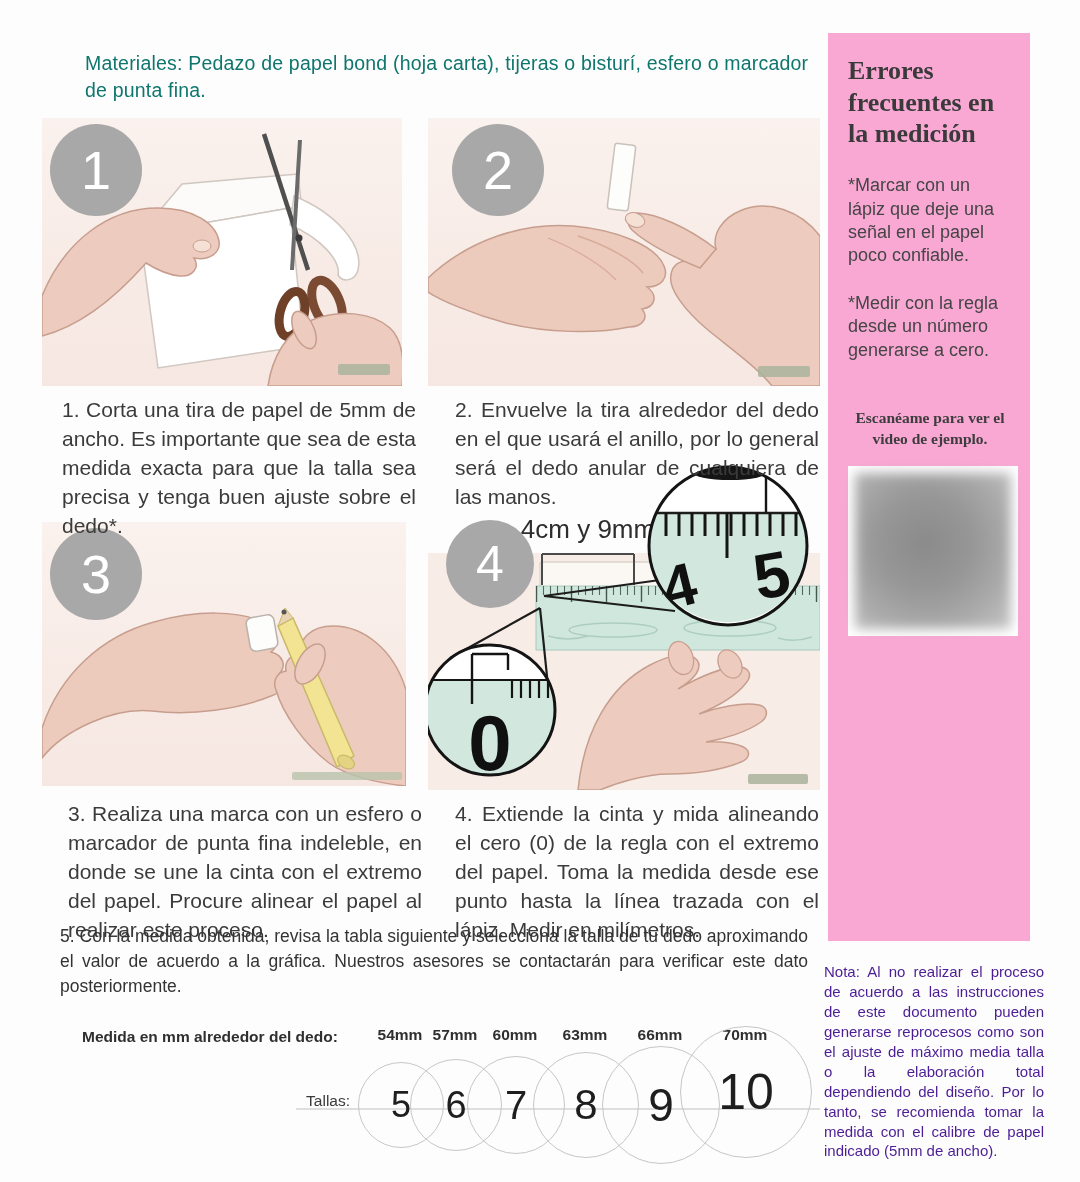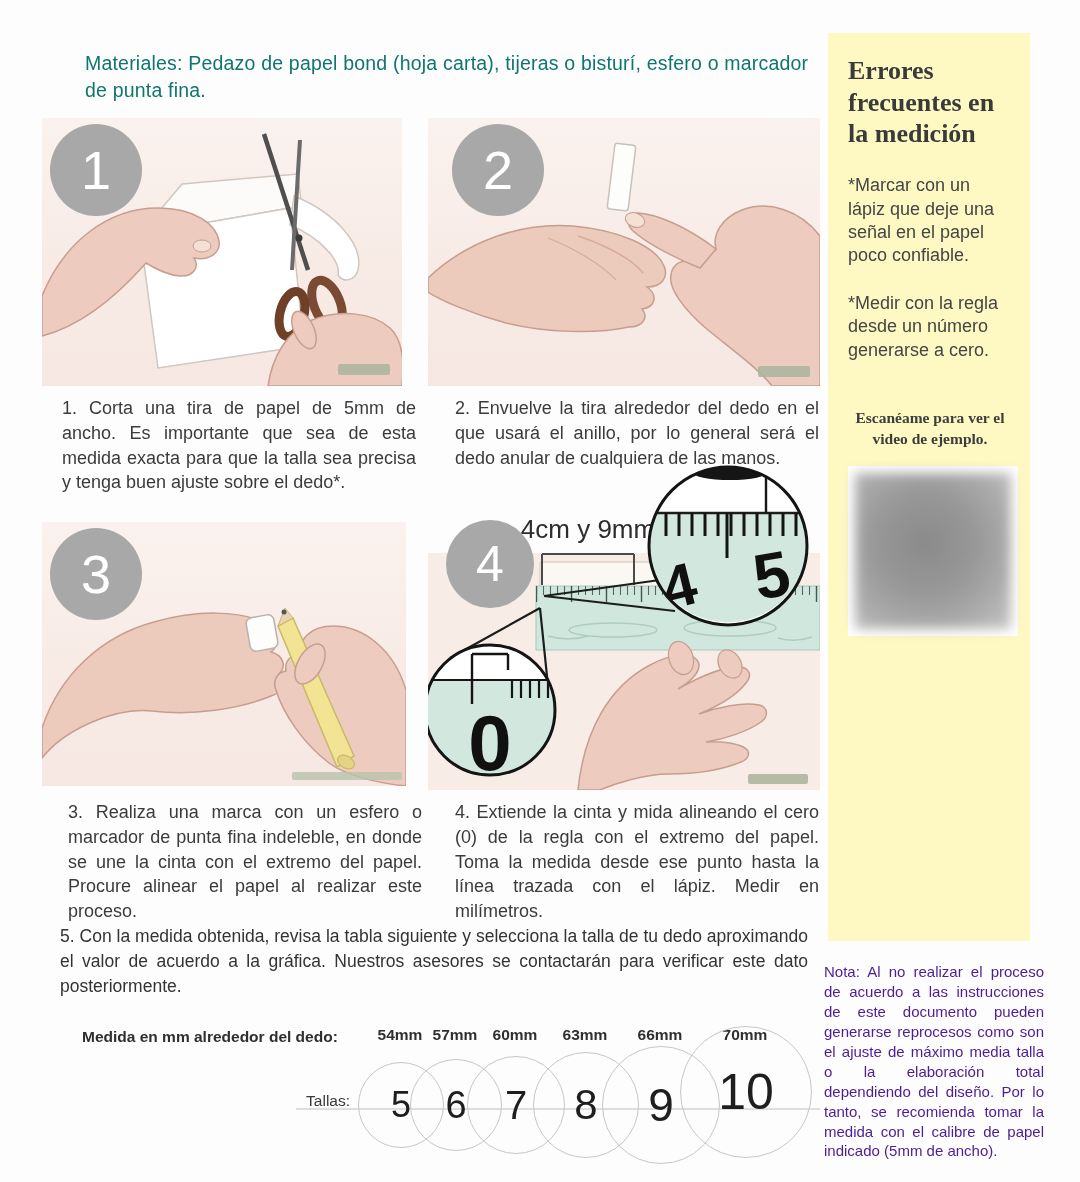--- a/index.html
+++ b/index.html
@@ -21,28 +21,28 @@
   .illus svg{display:block;width:100%;height:100%;}
   
   .badge{width:92px;height:92px;border-radius:50%;background:#a8a8a8;color:#fff;
     display:flex;align-items:center;justify-content:center;
     font-size:54px;font-weight:500;}
   #badge1{left:50px;top:124px;}
   #badge2{left:452px;top:124px;}
   #badge3{left:50px;top:528px;}
   #badge4{left:446px;top:520px;width:88px;height:88px;font-size:50px;}
   
-  .caption{font-size:18px;line-height:1.38;text-align:justify;color:#3b3b3b;}
+  .caption{font-size:21px;line-height:1.38;text-align:justify;color:#3b3b3b;}
   #cap1{left:62px;top:396px;width:354px;}
   #cap2{left:455px;top:396px;width:364px;}
   #cap3{left:68px;top:800px;width:354px;}
   #cap4{left:455px;top:800px;width:364px;}
   #step5{left:60px;top:924px;width:748px;font-size:17.5px;line-height:1.42;text-align:justify;color:#333;}
   
-  #sidebar{left:828px;top:33px;width:202px;height:908px;background:#fef9c3;box-sizing:border-box;padding:22px 18px 0 20px;}
+  #sidebar{left:828px;top:33px;width:202px;height:908px;background:#f9a8d4;box-sizing:border-box;padding:22px 18px 0 20px;}
   #sidebar-title{font-family:"Liberation Serif","DejaVu Serif",serif;font-size:26px;font-weight:600;line-height:1.22;color:#3a3a3a;}
   .bullet{margin-top:24px;font-size:18px;line-height:1.3;color:#454545;}
   #scan-caption{margin-top:46px;font-family:"Liberation Serif","DejaVu Serif",serif;font-size:15.5px;font-weight:700;text-align:center;color:#3d3d3d;line-height:1.35;}
   #qr-frame{margin:16px auto 0;width:156px;height:156px;background:#ffffff;padding:7px;}
   #qr-blur{width:100%;height:100%;filter:blur(6px);
     background:radial-gradient(circle at 45% 45%, #8a8a8a 0%, #979797 40%, #ababab 70%, #c6c6c6 100%);}
   
   #nota{left:824px;top:962px;width:220px;font-size:15px;line-height:1.33;text-align:justify;color:#4c1d95;}
   
   #chart{left:62px;top:1016px;width:758px;height:166px;}

